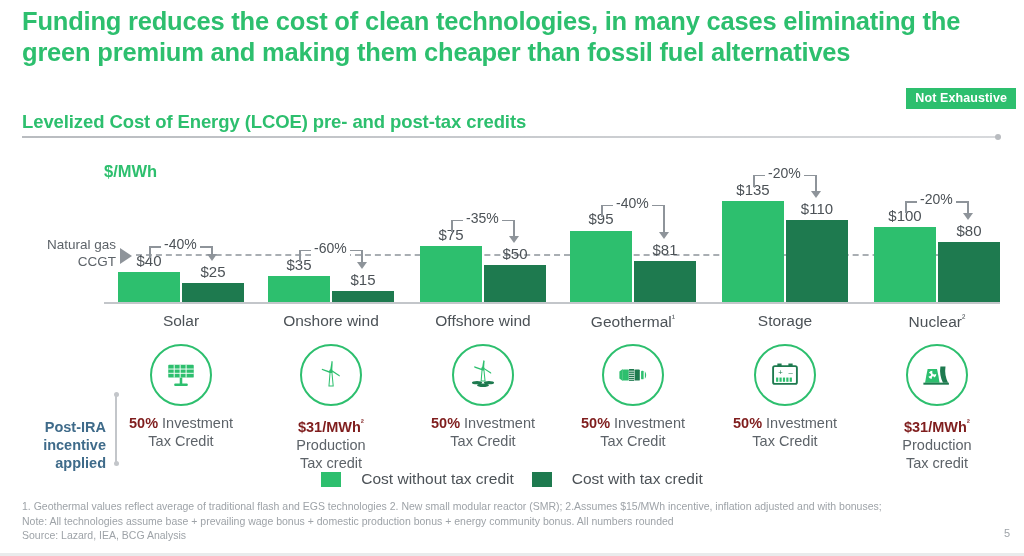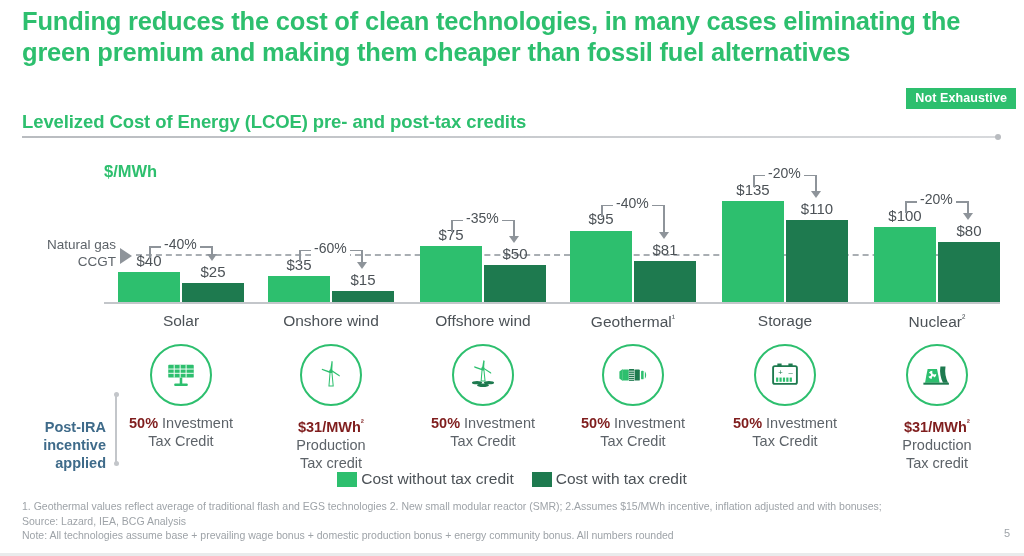--- a/index.html
+++ b/index.html
@@ -121,21 +121,21 @@
   }
   .credit .amt{color:#7f1d1d;font-weight:600;}
   .credit sup{font-size:9.5px;}
 
   
   .legend{
     position:absolute;left:0;top:470px;width:1024px;
     display:flex;justify-content:center;align-items:center;gap:18px;
     font-size:15.5px;color:#4c5257;
   }
-  .legend .li{display:flex;align-items:center;gap:4px;}
+  .legend .li{display:flex;align-items:center;gap:20px;}
   .sw{width:20px;height:15px;display:inline-block;}
   .sw.light{background:#2dbf6e;}
   .sw.dark{background:#1e7a4f;}
 
   
   .foot{
     position:absolute;left:22px;top:499px;width:940px;
     font-size:10.5px;line-height:14.5px;color:#9ea3a8;
   }
   .pageno{
@@ -365,18 +365,18 @@
       <span>Cost without tax credit</span>
     </div>
     <div class="li">
       <span class="sw dark"></span>
       <span>Cost with tax credit</span>
     </div>
   </div>
 
   <div class="foot">
     <div>1. Geothermal values reflect average of traditional flash and EGS technologies 2. New small modular reactor (SMR);  2.Assumes $15/MWh incentive, inflation adjusted and with bonuses;</div>
+    <div>Note: All technologies assume base + prevailing wage bonus + domestic production bonus + energy community bonus. All numbers rounded</div>
     <div>Source: Lazard, IEA, BCG Analysis</div>
-    <div>Note: All technologies assume base + prevailing wage bonus + domestic production bonus + energy community bonus. All numbers rounded</div>
   </div>
   <div class="pageno">5</div>
   <div class="footrule"></div>
 </div>
 
 </body></html>

